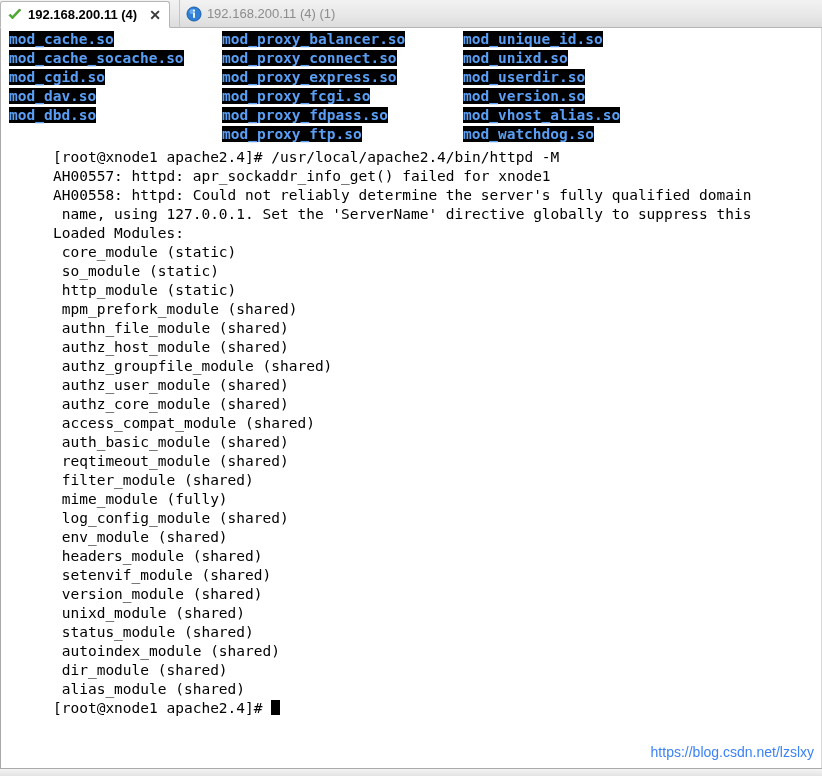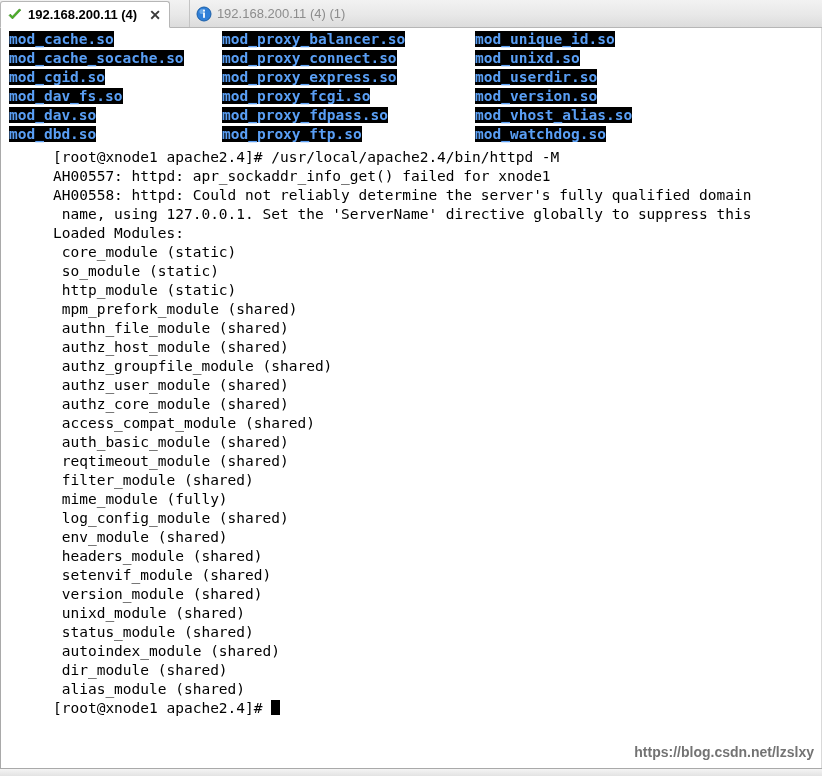--- a/index.html
+++ b/index.html
@@ -45,21 +45,21 @@
     border-top-right-radius: 3px;
     color: #000000;
     font-weight: bold;
     margin-bottom: -1px;
     z-index: 6;
   }
   .tab.inactive {
     color: #8c8c8c;
     background: transparent;
     border-left: 1px solid #c4c4c4;
-    margin-left: 19px;
+    margin-left: 9px;
   }
   .tab-icon {
     width: 16px;
     height: 16px;
     margin-right: 5px;
     flex: 0 0 16px;
     display: block;
   }
   .tab-label { display: inline-block; }
   .tab-close {
@@ -102,21 +102,21 @@
     top: 2px;
     width: 822px;
     height: 116px;
   }
   .mod-col {
     position: absolute;
     top: 0;
   }
   .mod-col.c1 { left: 8px; }
   .mod-col.c2 { left: 221px; }
-  .mod-col.c3 { left: 474px; }
+  .mod-col.c3 { left: 462px; }
   .mod-cell {
     height: 19px;
     line-height: 19px;
     white-space: pre;
   }
   .mod-cell span {
     background: #000000;
     color: #5a9ff5;
     font-weight: bold;
     padding: 0;
@@ -155,24 +155,23 @@
     background: linear-gradient(to bottom, #f4f4f4, #e3e3e3);
     border-top: 1px solid #a9a9a9;
     box-sizing: border-box;
   }
   #watermark {
     position: absolute;
     right: 8px;
     top: 744px;
     font-family: "Liberation Sans", sans-serif;
     font-size: 14px;
-    color: #737373;
+    color: #3b82f6;
     white-space: nowrap;
     user-select: none;
-    font-weight: bold;
   }
 </style>
 </head>
 <body>
 
 <div id="tab-bar">
 
   <div class="tab active">
     <svg class="tab-icon" viewBox="0 0 16 16">
       <path d="M2 8.5 L5.5 12 L14 3 L12.2 2 L5.4 9.2 L3.3 7.1 Z" fill="#4caf28" stroke="#2f7a14" stroke-width="0.5"></path>
@@ -194,21 +193,20 @@
 </div>
 
 <div id="terminal">
   <div id="term-inner">
 
     <div id="module-grid">
       <div class="mod-col c1">
           <div class="mod-cell"><span>mod_cache.so</span></div>
           <div class="mod-cell"><span>mod_cache_socache.so</span></div>
           <div class="mod-cell"><span>mod_cgid.so</span></div>
-          <div class="mod-cell"><span>mod_dav_fs.so</span></div>
           <div class="mod-cell"><span>mod_dav.so</span></div>
           <div class="mod-cell"><span>mod_dbd.so</span></div>
         </div>
       <div class="mod-col c2">
           <div class="mod-cell"><span>mod_proxy_balancer.so</span></div>
           <div class="mod-cell"><span>mod_proxy_connect.so</span></div>
           <div class="mod-cell"><span>mod_proxy_express.so</span></div>
           <div class="mod-cell"><span>mod_proxy_fcgi.so</span></div>
           <div class="mod-cell"><span>mod_proxy_fdpass.so</span></div>
           <div class="mod-cell"><span>mod_proxy_ftp.so</span></div>

